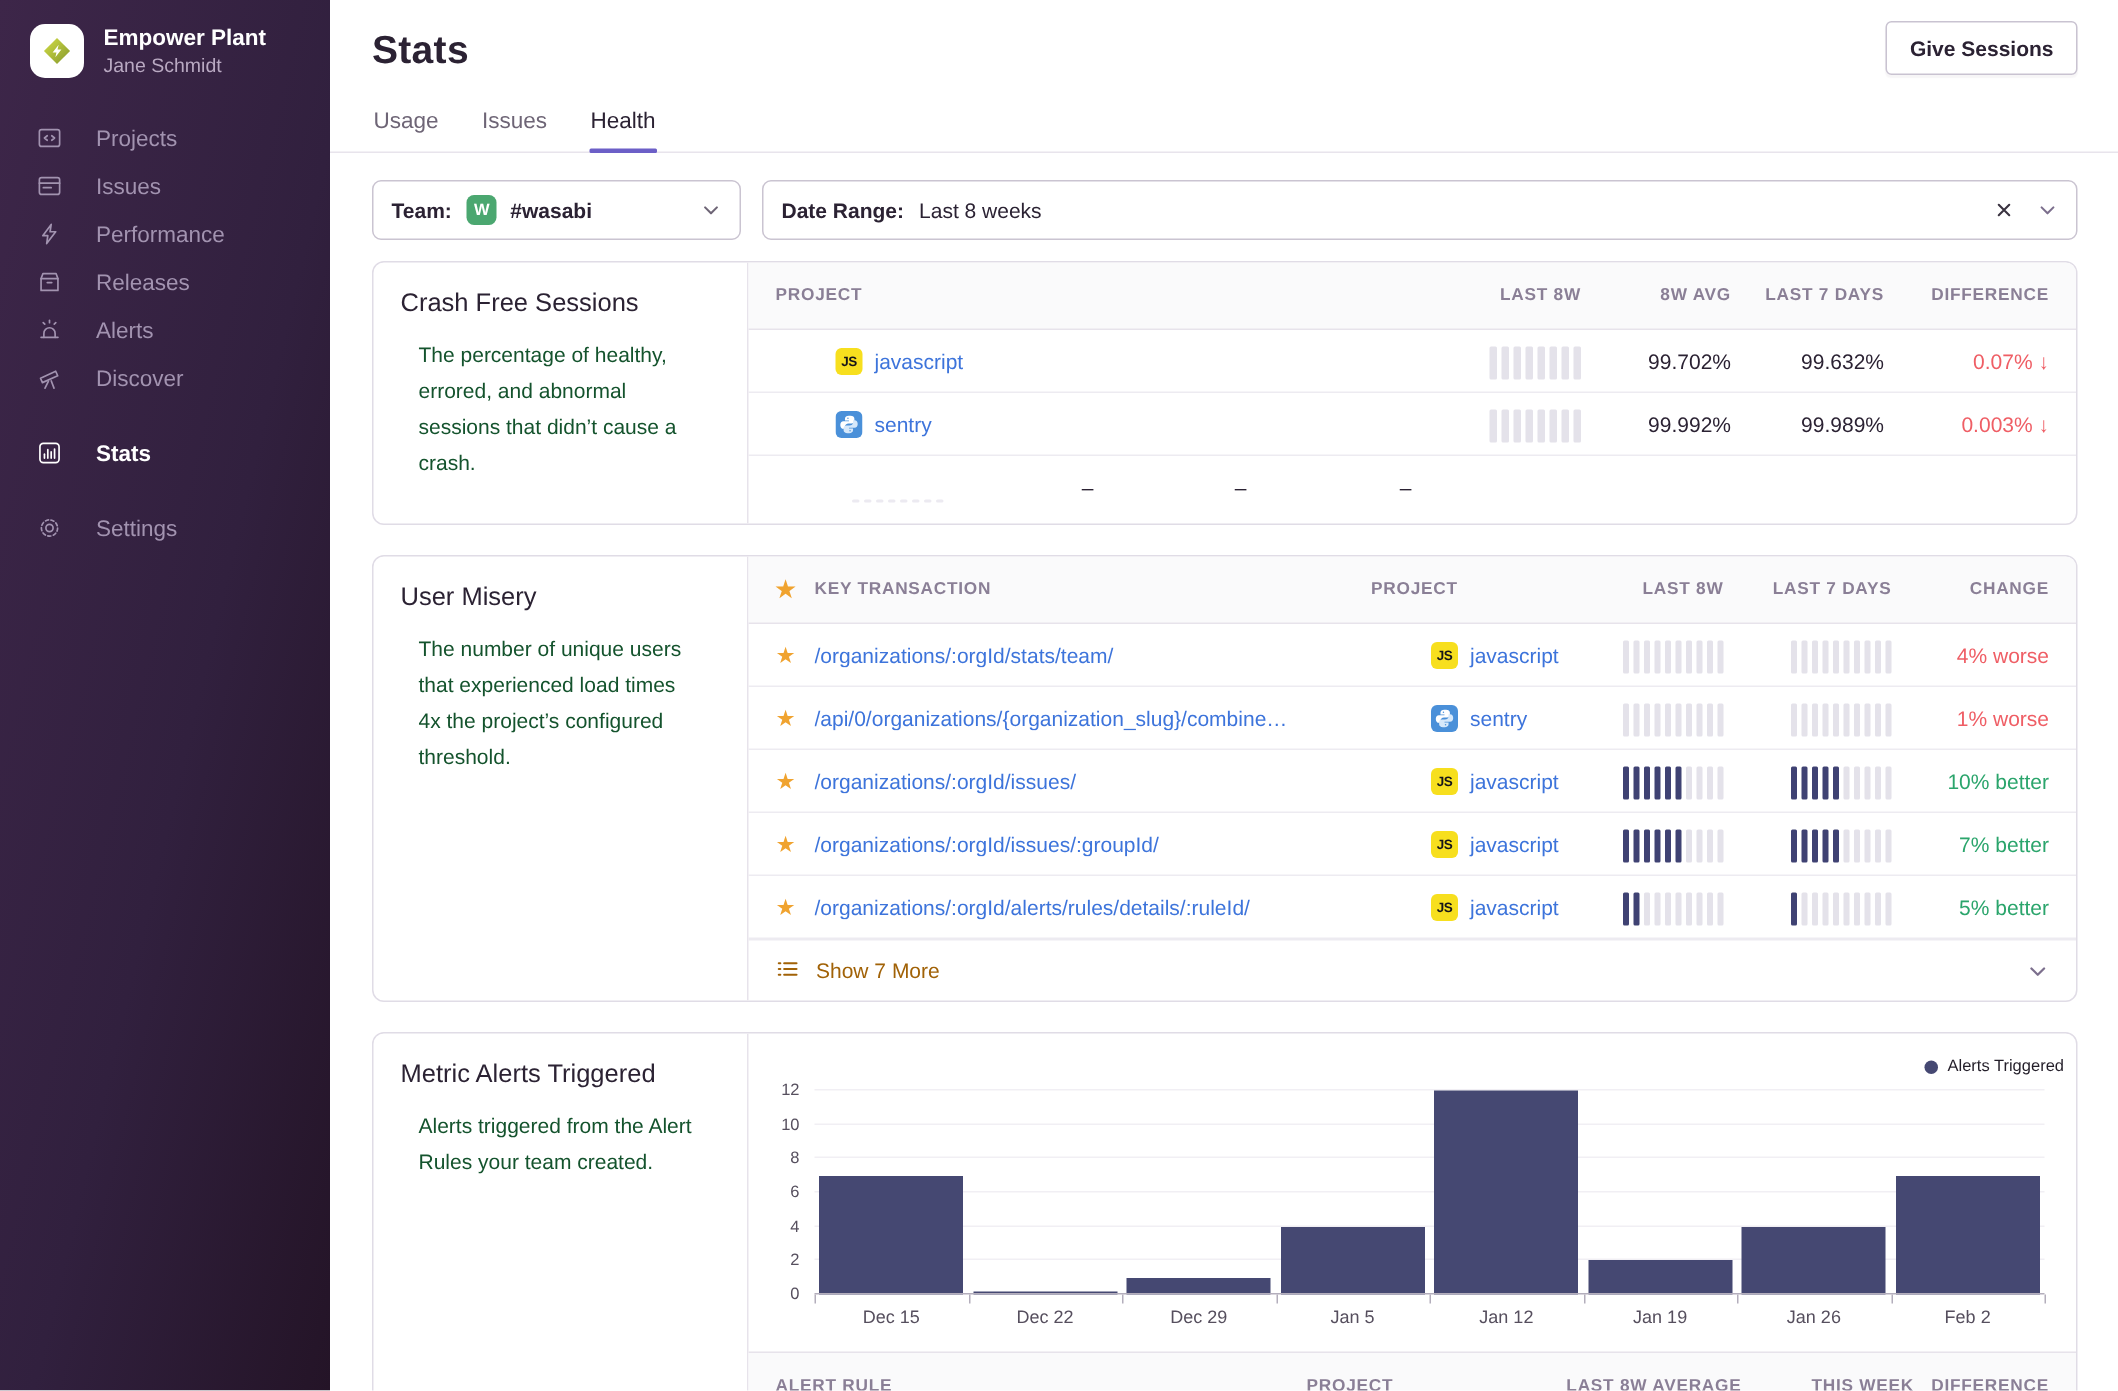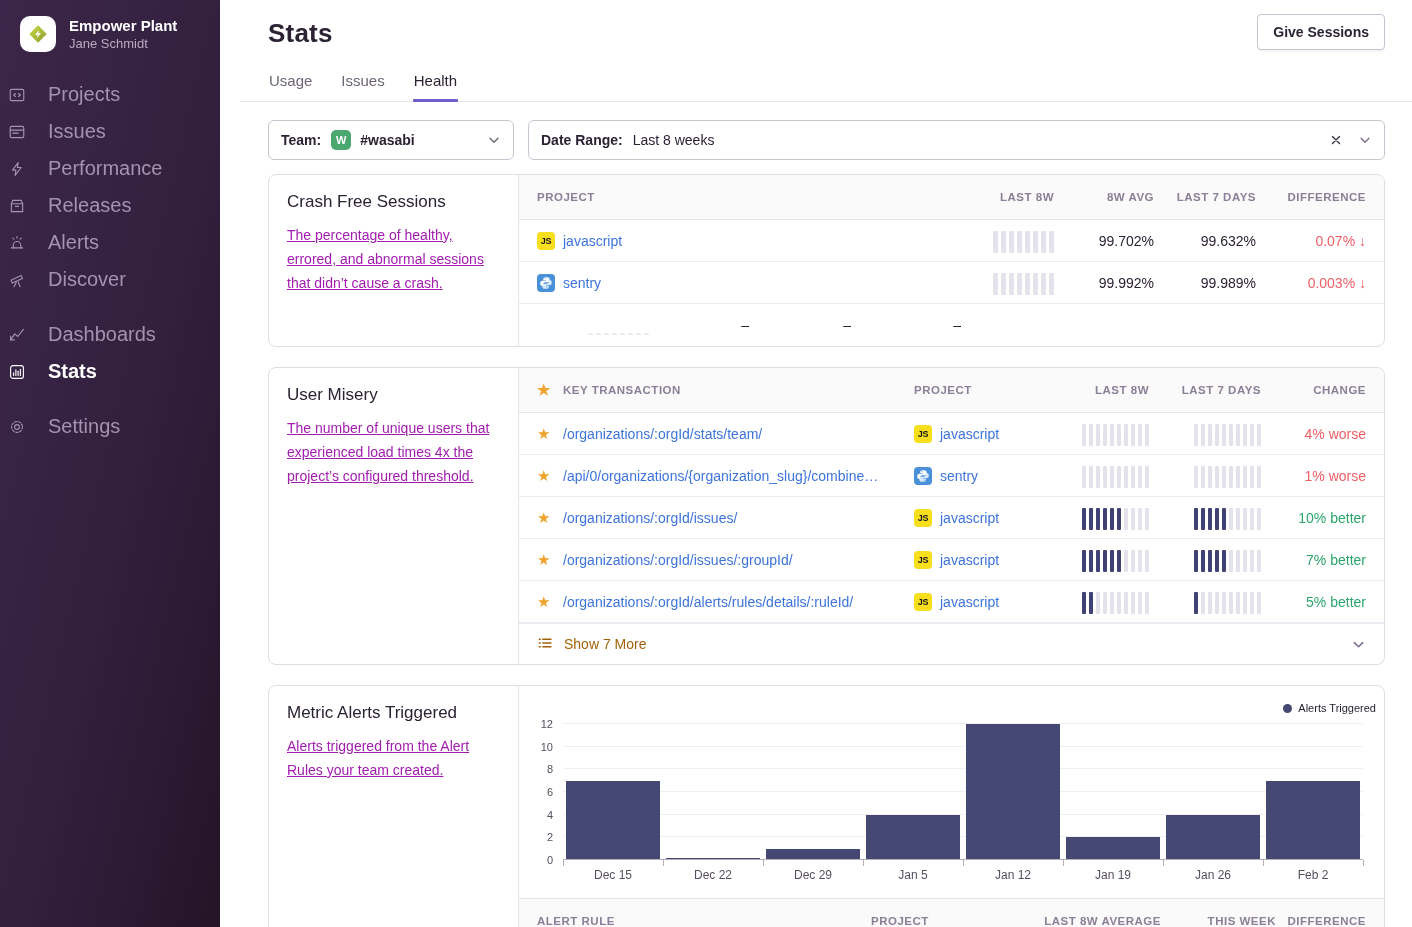--- a/index.html
+++ b/index.html
@@ -2,36 +2,36 @@
 <html><head>
 <meta charset="utf-8">
 <style>
   * { box-sizing: border-box; }
   html,body { margin:0; padding:0; }
   body {
     width:1412px; height:927px; overflow:hidden;
     font-family:"Liberation Sans", sans-serif;
     background:#fff; color:#2b2233;
   }
-  .app { display:flex; width:1412px; height:927px;gap:20px; }
+  .app { display:flex; width:1412px; height:927px; }
 
   
   .sidebar {
     width:220px; flex-shrink:0; height:100%;
     background:linear-gradient(to bottom right,#3d2649 0%,#31203e 55%,#241427 100%);
     padding:16px 0; color:#a293b0;
   }
   .org { display:flex; align-items:center; gap:13px; padding:0 20px; cursor:pointer; }
   .org-logo { width:36px; height:36px; background:#fff; border-radius:10px; display:grid; place-items:center; flex-shrink:0; }
   .org-name { font-size:15px; font-weight:bold; color:#fff; line-height:18px; }
   .org-user { font-size:13px; color:#b9a9c2; line-height:17px; }
   .nav { margin-top:24px; }
   .nav-group { margin-top:18px; }
   .nav-group:first-child { margin-top:0; }
-  .nav-item { display:flex; align-items:center; gap:22px; padding:7px 8px; font-size:20px; color:#a293b0; cursor:pointer; }
+  .nav-item { display:flex; align-items:center; gap:22px; padding:7px 24px; font-size:15px; color:#a293b0; cursor:pointer; }
   .nav-item svg { flex-shrink:0; display:block; }
   .nav-item.active { color:#fff; font-weight:bold; }
 
   
   .main { flex:1; min-width:0; display:flex; flex-direction:column; }
   .main-header { display:flex; justify-content:space-between; align-items:flex-start; padding:14px 27px 0 28px; }
   .page-title { font-size:26px; font-weight:bold; color:#2b2233; margin-top:4px; letter-spacing:0.2px; }
   .feedback-btn { background:#fff; border:1px solid #c9c3d1; border-radius:4px; padding:9px 15px; font-size:14px; font-weight:bold; color:#2b2233; cursor:pointer; font-family:inherit; box-shadow:0 2px 1px rgba(45,35,60,0.04); }
 
   .tabbar { border-bottom:1px solid #e8e4ec; padding:0 28px; margin-top:16px; }
@@ -53,21 +53,21 @@
   .chev { color:#6e6576; display:flex; }
   .select-controls { margin-left:auto; display:flex; align-items:center; gap:15px; }
   .x-icon { color:#3a3340; display:flex; cursor:pointer; }
   .chev-purple { color:#7c6f8d; }
 
   
   .card { display:flex; border:1px solid #e0dce6; border-radius:8px; background:#fff; margin-top:14px; overflow:hidden; }
   .card + .card { margin-top:20px; }
   .card-desc { width:250px; flex-shrink:0; border-right:1px solid #e7e3eb; padding:17px 18px; }
   .card-desc h3 { margin:0 0 11px; font-size:17px; font-weight:400; color:#2b2233; }
-  .card-desc p { margin:0; font-size:14px; color:#a21caf; line-height:24px;text-decoration:underline; }
+  .card-desc p { margin:12px; font-size:14px; color:#14532d; line-height:24px; }
   .card-table { flex:1; min-width:0; display:flex; flex-direction:column; }
 
   .t-head { display:flex; align-items:center; height:45px; padding:0 18px; background:#fafafb; border-bottom:1px solid #e7e3eb;
             font-size:11.5px; font-weight:bold; letter-spacing:0.5px; color:#8a7f96; }
   .t-row { display:flex; align-items:center; height:42px; padding:0 18px; border-bottom:1px solid #edebf1; font-size:14px; }
   .t-row:last-of-type { border-bottom:none; }
   .link { color:#3d74db; cursor:pointer; text-decoration:none; }
 
   
   .c-project { flex:1; min-width:0; display:flex; align-items:center; gap:8px; }
@@ -82,21 +82,21 @@
   .m-project { width:140px; display:flex; align-items:center; gap:8px; }
   .m-s8 { width:95px; display:flex; justify-content:flex-end; }
   .m-s7 { width:112px; display:flex; justify-content:flex-end; }
   .m-change { width:105px; text-align:right; }
 
   .worse { color:#ef5e65; }
   .better { color:#2ba56c; }
   .neutral { color:#2b2233; }
 
   .pf-js { width:18px; height:18px; border-radius:4px; background:#f7df1e; color:#15141a; font-size:9px; font-weight:bold; display:inline-grid; place-items:center; letter-spacing:-0.3px; }
-  .platform { display:inline-flex; flex-shrink:0; }
+  .platform { display:inline-flex; flex-shrink:0;margin-left:40px; }
 
   .spark { display:flex; align-items:flex-end; gap:3px; height:24px; }
   .spark i { width:5px; height:22px; border-radius:1px; background:#e4e2ea; }
   .spark.small i { width:4px; }
   .spark i.dark { background:#3f4273; }
   .spark i.stub { height:2px; background:#eceaf1; margin-bottom:2px; }
 
   .t-foot { display:flex; align-items:center; height:41px; padding:0 18px; color:#a16207; font-size:14px; gap:11px; cursor:pointer; }
   .t-foot .chev { margin-left:auto; color:#7c6f8d; }
 
@@ -205,29 +205,20 @@
                 <path d="M4 12.2L17.5 6l1.8 4-13.6 6.1z"></path>
                 <path d="M11 15l-3 6"></path>
                 <path d="M13.5 14.5L16 21"></path>
               </svg>
             </span>
           <span>Discover</span>
         </div>
       </div>
 
       <div class="nav-group">
-        <div class="nav-item">
-          <span>
-              <svg width="18" height="18" viewBox="0 0 24 24" fill="none" stroke="currentColor" stroke-width="1.5" stroke-linecap="round" stroke-linejoin="round">
-                <path d="M3.5 18.5l5.5-8 4 3.5 7.5-9.5"></path>
-                <path d="M3.5 13.5v5h5"></path>
-              </svg>
-            </span>
-          <span>Dashboards</span>
-        </div>
         <div class="nav-item active">
           <span>
               <svg width="18" height="18" viewBox="0 0 24 24" fill="none" stroke="currentColor" stroke-width="1.5" stroke-linecap="round" stroke-linejoin="round">
                 <rect x="3.5" y="3.5" width="17" height="17" rx="3"></rect>
                 <path d="M7.5 16.5v-3.5"></path>
                 <path d="M10.5 16.5V9"></path>
                 <path d="M13.5 16.5v-5.5"></path>
                 <path d="M16.5 16.5v-8"></path>
               </svg>
             </span>

